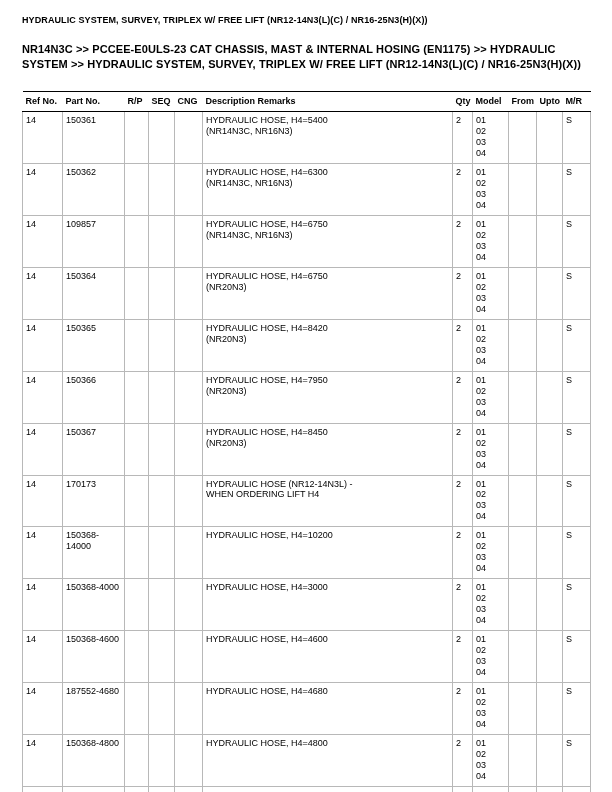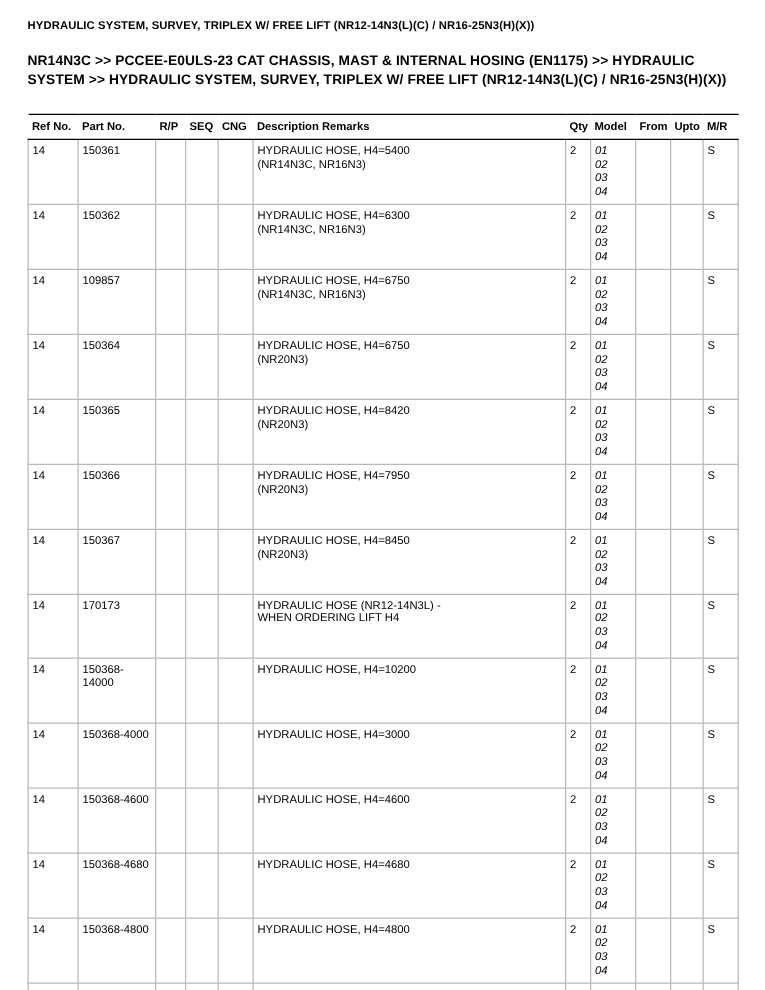--- a/index.html
+++ b/index.html
@@ -54,21 +54,20 @@
     text-align: left;
     vertical-align: top;
     padding: 3px 3px 4px 3px;
     border: 1px solid #b8b8b8;
     line-height: 1.22;
     white-space: pre-line;
     overflow: hidden;
   }
   table.parts td.cell-model {
     min-height: 40px;
-    font-style: italic;
   }
   col.c-ref  { width: 40px; }
   col.c-part { width: 62px; }
   col.c-rp   { width: 24px; }
   col.c-seq  { width: 26px; }
   col.c-cng  { width: 28px; }
   col.c-desc { width: 250px; }
   col.c-qty  { width: 20px; }
   col.c-model{ width: 36px; }
   col.c-from { width: 28px; }
@@ -304,21 +303,21 @@
 02
 03
 04</td>
     <td class="cell-from"></td>
     <td class="cell-upto"></td>
     <td class="cell-mr">S</td>
   </tr>
 
   <tr>
     <td class="cell-ref">14</td>
-    <td class="cell-part">150368-4680</td>
+    <td class="cell-part">187552-4680</td>
     <td class="cell-rp"></td>
     <td class="cell-seq"></td>
     <td class="cell-cng"></td>
     <td class="cell-desc">HYDRAULIC HOSE, H4=4680</td>
     <td class="cell-qty">2</td>
     <td class="cell-model">01
 02
 03
 04</td>
     <td class="cell-from"></td>

